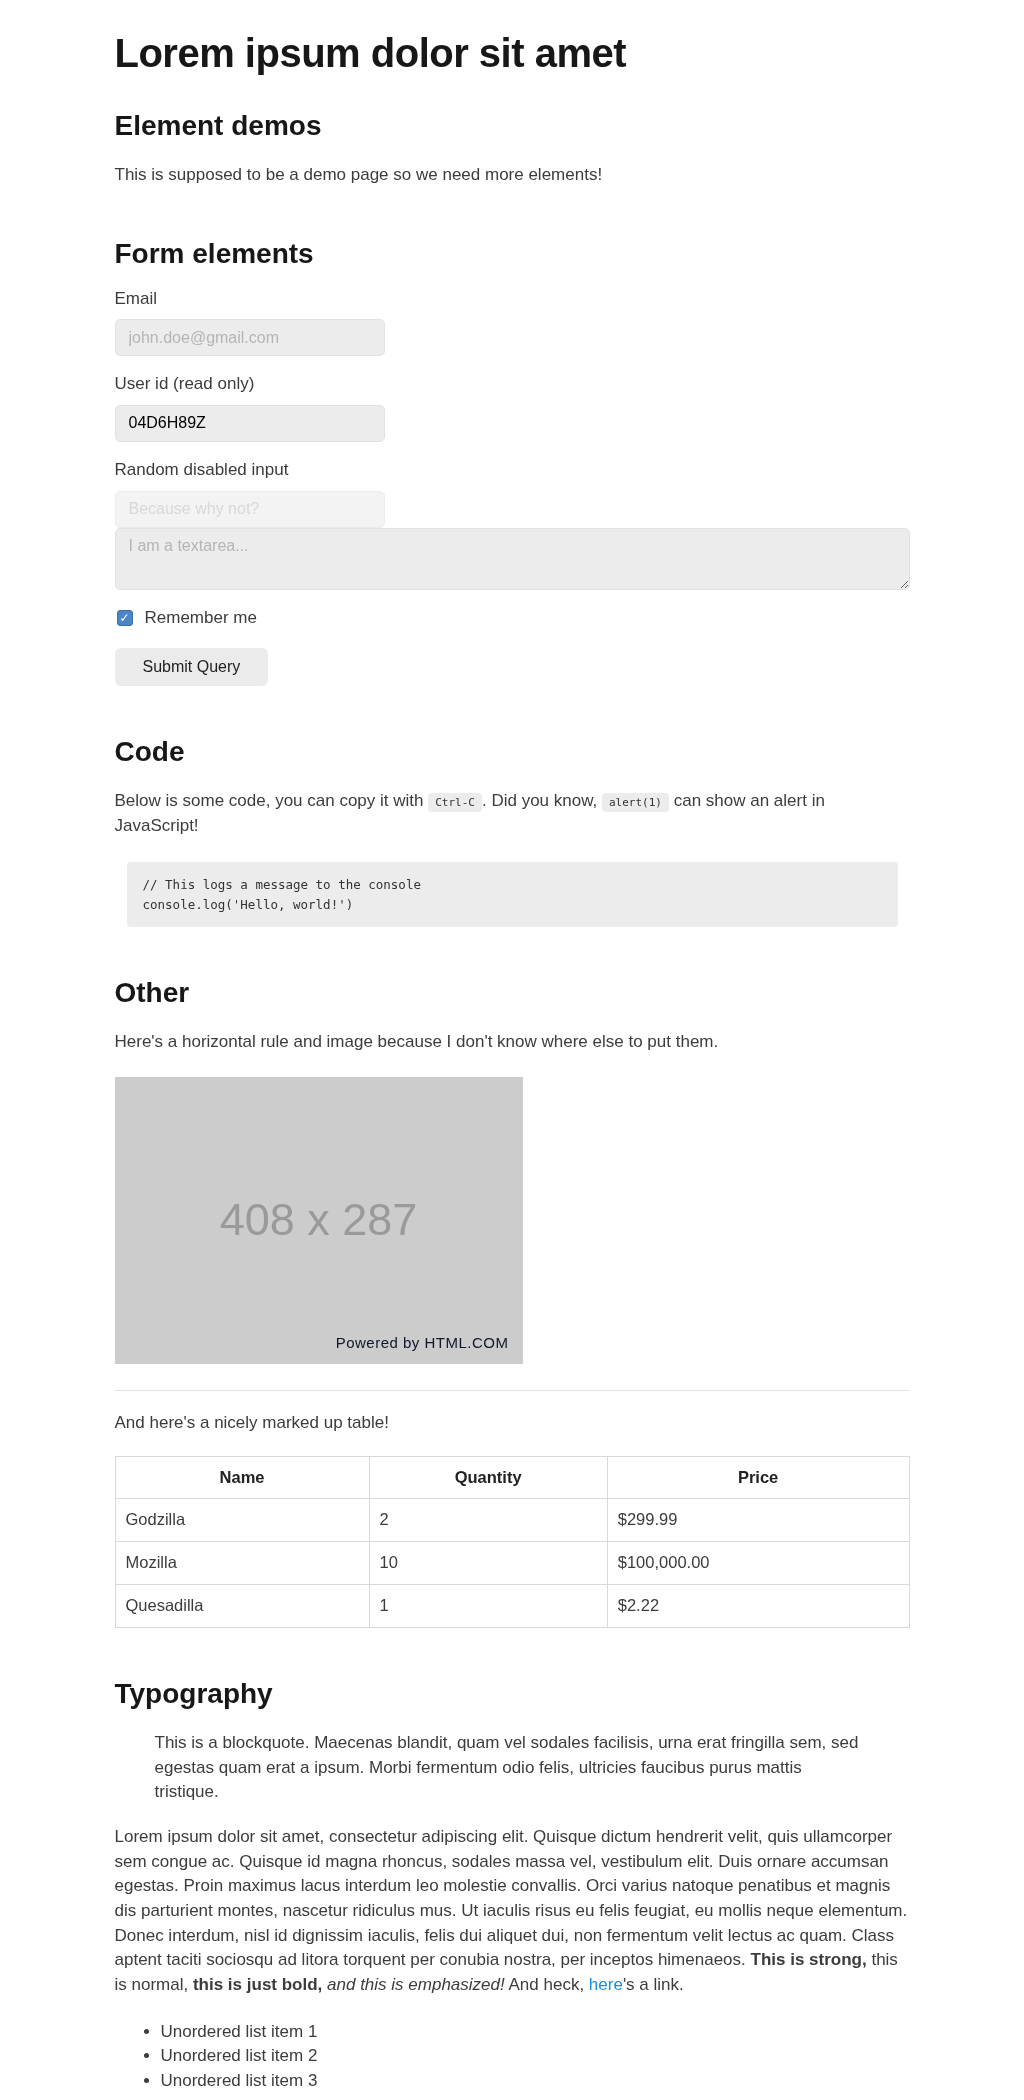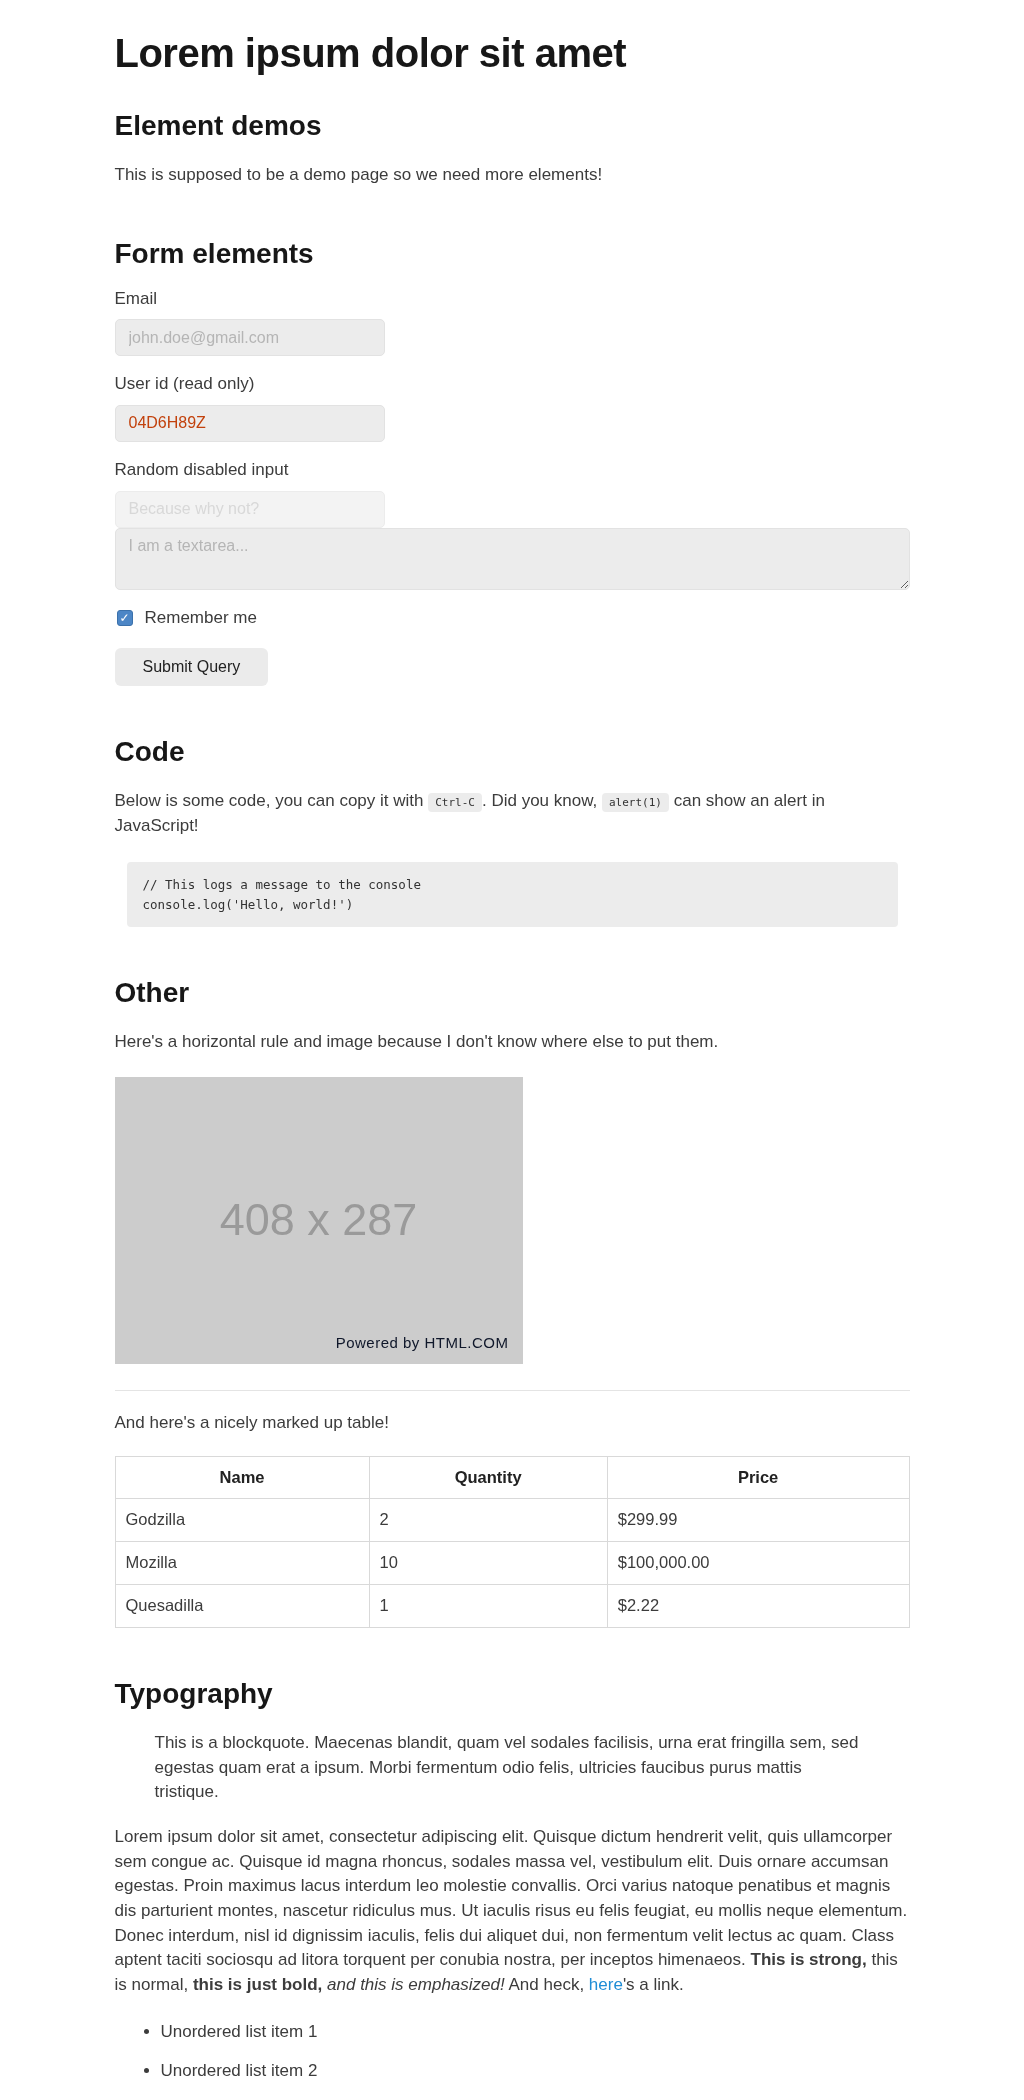--- a/index.html
+++ b/index.html
@@ -23,21 +23,21 @@
   .field-label { display: block; margin: 16px 0 8px 0; }
   .text-input {
     font-family: "Liberation Sans", sans-serif;
     font-size: 16px;
     width: 270px;
     height: 37px;
     padding: 8px 13px;
     background: #ececec;
     border: 1px solid #e2e2e2;
     border-radius: 5px;
-    color: #c2410c;
+    color: #000000;
     outline: none;
   }
   .text-input::placeholder { color: #b5b5b5; opacity: 1; }
   .text-input:disabled { background: #f3f3f3; border-color: #ececec; }
   .text-input:disabled::placeholder { color: #d8d8d8; }
   textarea.text-input {
     width: 100%;
     height: 62px;
     resize: both;
     display: block;
@@ -122,21 +122,21 @@
   }
   table.demo th { text-align: center; font-weight: bold; color: #222; }
   table.demo td { text-align: left; color: #3c3c3c; }
   .col-name { width: 32%; } .col-qty { width: 30%; } .col-price { width: 38%; }
 
   
   blockquote.quote { margin: 20px 40px; }
   .link { color: #1f8dd6; text-decoration: none; cursor: pointer; }
   ul.demo-list { margin: 22px 0; padding-left: 46px; }
   ol.demo-list { margin: 22px 0; padding-left: 38px; }
-  ul.demo-list li, ol.demo-list li { margin: 15px 0; }
+  ul.demo-list li, ol.demo-list li { margin: 0 0; }
 </style>
 </head>
 <body>
 
 <div class="container">
 
   <h1 class="h1">Lorem ipsum dolor sit amet</h1>
 
   <h2 class="h2">Element demos</h2>
   <p>This is supposed to be a demo page so we need more elements!</p>

